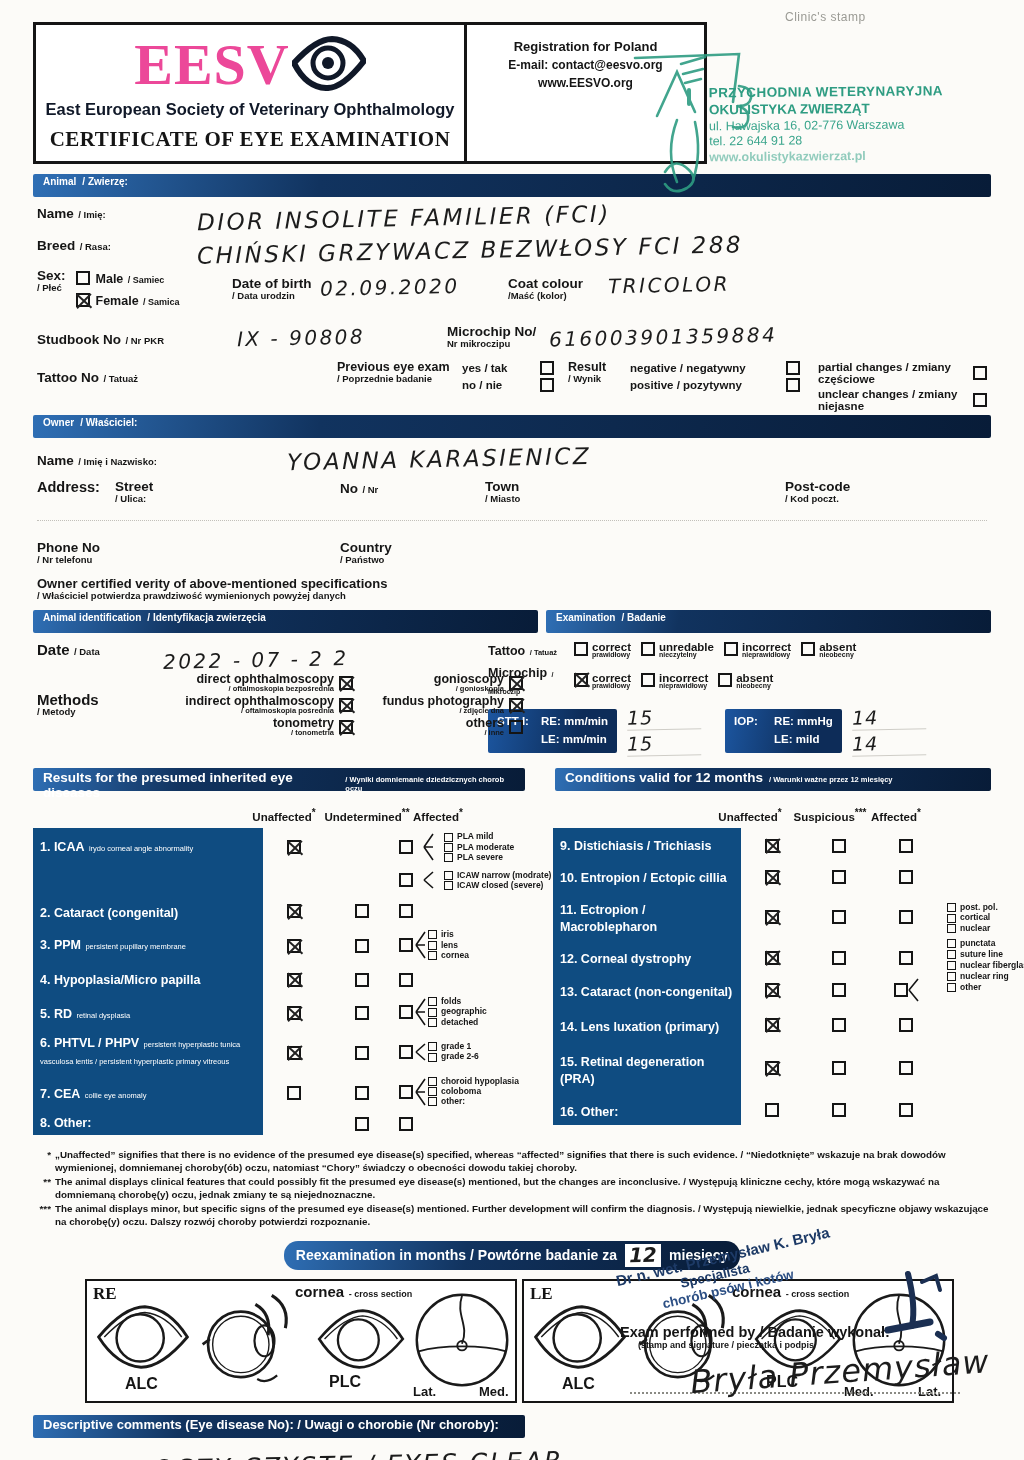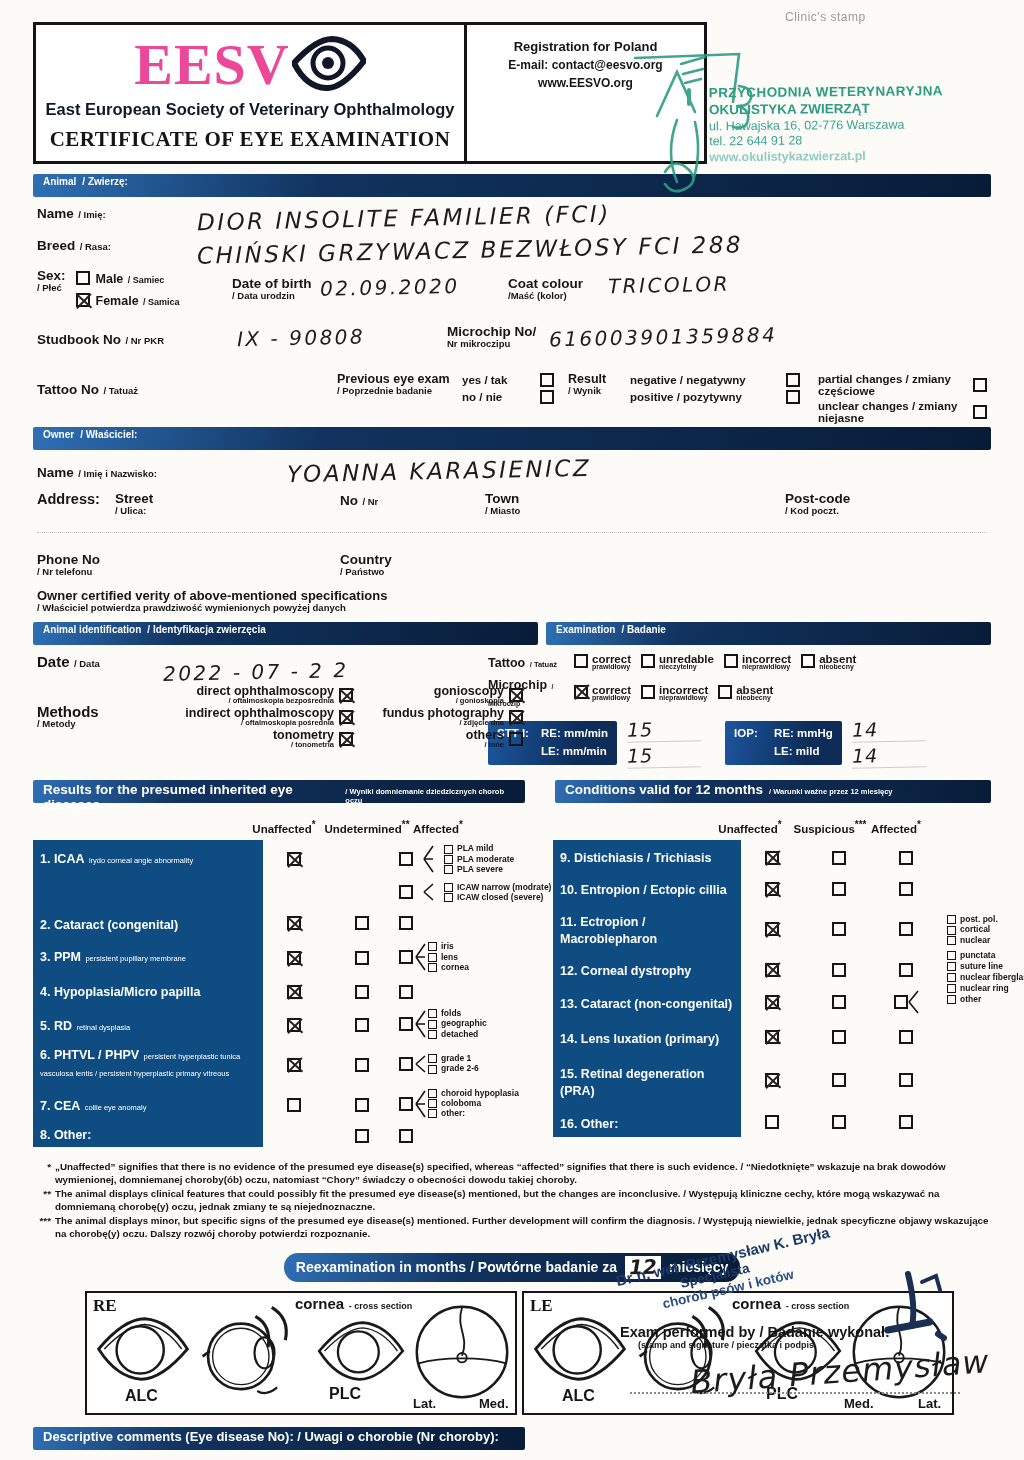--- a/index.html
+++ b/index.html
@@ -207,21 +207,21 @@
     </div>
     <div class="frow" style="height:34px">
       <span class="lbl" style="width:200px;margin-top:6px"><span class="en">Studbook No</span> <span class="pl">/ Nr PKR</span></span>
       <span class="hw hw-md" style="width:210px">IX - 90808</span>
       <span class="lbl stack" style="width:102px">
             <span class="en">Microchip No/</span>
             <span class="pl">Nr mikroczipu</span>
           </span>
       <span class="hw hw-md">616003901359884</span>
     </div>
-    <div class="frow" style="height:46px;margin-top:14px">
+    <div class="frow" style="height:46px;margin-top:2px">
       <span class="lbl" style="width:300px;margin-top:8px"><span class="en">Tattoo No</span> <span class="pl">/ Tatuaż</span></span>
       <span class="lbl stack" style="width:125px">
             <span class="en" style="font-size:12.5px">Previous eye exam</span>
             <span class="pl">/ Poprzednie badanie</span>
           </span>
       <div style="width:92px">
         <div class="cbl" style="justify-content:space-between;margin-bottom:3px">
               <span class="en" style="font-size:11.5px">yes / tak</span>
               <span class="cb"></span>
             </div>

